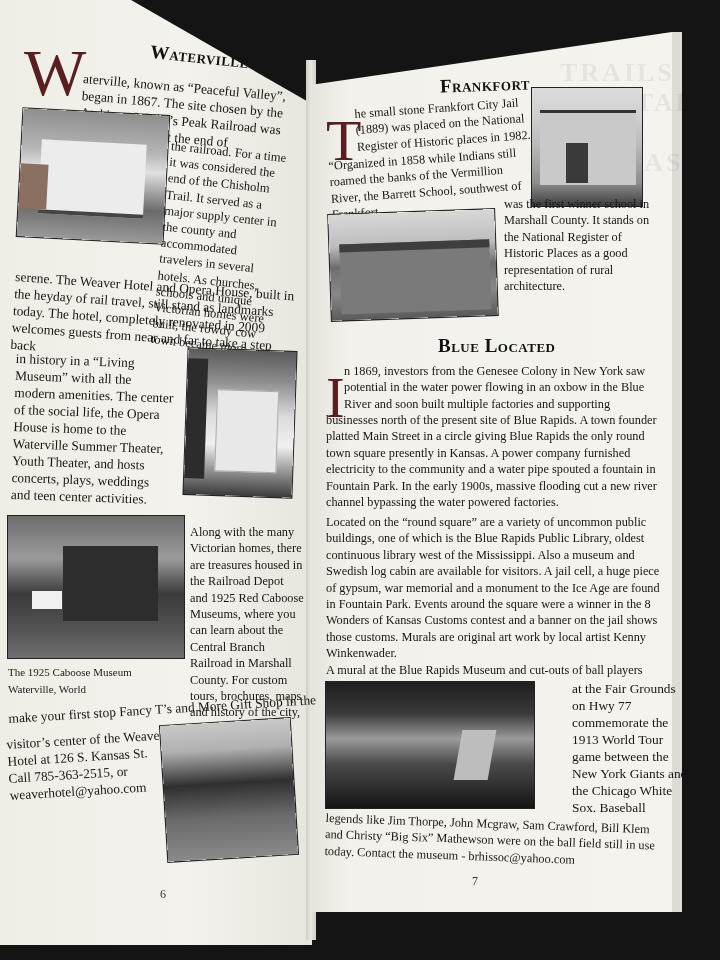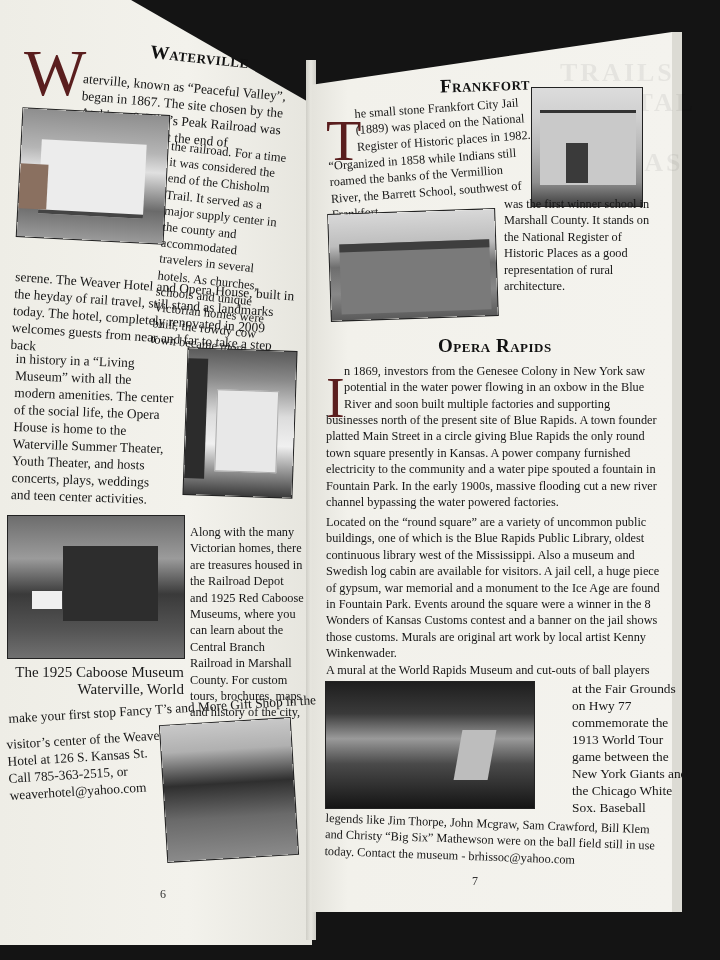--- a/index.html
+++ b/index.html
@@ -55,22 +55,22 @@
     color: #161616;
   }
   .para.small { font-size: 12.3px; line-height: 16.4px; }
   .photo {
     position: absolute;
     background: #777;
     overflow: hidden;
     box-shadow: 0 0 0 1px #222;
   }
   .caption {
-    position: absolute; text-align: right;
-    font-size: 15px; line-height: 17px;
+    position: absolute; text-align: left;
+    font-size: 11px; line-height: 17px;
   }
   .page-num {
     position: absolute; font-size: 12px; color: #333;
   }
   .ghost {
     position: absolute; color: rgba(0,0,0,0.06);
     font-size: 26px; letter-spacing: 3px; font-weight: bold;
   }
 </style>
 </head>
@@ -120,24 +120,24 @@
 <div class="photo" style="left:532px; top:88px; width:110px; height:118px; background:linear-gradient(180deg,#dcdcdc 0%,#cfcfcf 25%,#b8b8b8 50%,#8e8e8e 80%,#3e3e3e 100%);">
   <div style="position:absolute;left:8px;top:22px;width:96px;height:72px;background:#c9c9c9;border-top:3px solid #333;"></div>
   <div style="position:absolute;left:34px;top:55px;width:22px;height:40px;background:#3a3a3a;"></div>
 </div>
 <div class="para small" style="left:328px; top:158px; width:200px; transform:rotate(-4deg); transform-origin:left top;">“Organized in 1858 while Indians still roamed the banks of the Vermillion River, the Barrett School, southwest of Frankfort,</div>
 <div class="photo" style="left:330px; top:212px; width:166px; height:106px; background:linear-gradient(180deg,#d8d8d8 0%,#bdbdbd 30%,#6e6e6e 50%,#888 75%,#5a5a5a 100%); transform:rotate(-2deg);">
   <div style="position:absolute;left:10px;top:30px;width:150px;height:62px;background:#7a7a7a;border-top:8px solid #3e3e3e;"></div>
 </div>
 <div class="para small" style="left:504px; top:196px; width:148px;">was the first winner school in Marshall County. It stands on the National Register of Historic Places as a good representation of rural architecture.</div>
 
-<div class="section-title" style="left:438px; top:335px;">Opera Rapids</div>
+<div class="section-title" style="left:438px; top:335px;">Blue Located</div>
 <div class="dropcap" style="left:326px; top:370px; font-size:56px;">I</div>
 <div class="para small" style="left:344px; top:363px; width:318px;">n 1869, investors from the Genesee Colony in New York saw potential in the water power flowing in an oxbow in the Blue River and soon built multiple factories and supporting</div>
 <div class="para small" style="left:326px; top:412px; width:336px;">businesses north of the present site of Blue Rapids.  A town founder platted Main Street in a circle giving Blue Rapids the only round town square presently in Kansas.  A power company furnished electricity to the community and a water pipe spouted a fountain in Fountain Park.  In the early 1900s, massive flooding cut a new river channel bypassing the water powered factories.</div>
 <div class="para small" style="left:326px; top:514px; width:336px;">Located on the “round square” are a variety of uncommon public buildings, one of which is the Blue Rapids Public Library, oldest continuous library west of the Mississippi.  Also a museum and Swedish log cabin are available for visitors.  A jail cell, a huge piece of gypsum, war memorial and a monument to the Ice Age are found in Fountain Park.  Events around the square were a winner in the 8 Wonders of Kansas Customs contest and a banner on the jail shows those customs.  Murals are original art work by local artist Kenny Winkenwader.</div>
-<div class="para small" style="left:326px; top:662px; width:340px; white-space:nowrap;">A mural at the World Rapids Museum and cut-outs of ball players</div>
+<div class="para small" style="left:326px; top:662px; width:340px; white-space:nowrap;">A mural at the Blue Rapids Museum and cut-outs of ball players</div>
 <div class="photo" style="left:326px; top:682px; width:208px; height:126px; background:linear-gradient(180deg,#1e1e1e 0%,#3a3a3a 25%,#9a9a9a 45%,#4a4a4a 65%,#151515 100%);">
   <div style="position:absolute;left:132px;top:48px;width:34px;height:50px;background:#bdbdbd;transform:skewX(-10deg);"></div>
 </div>
 <div class="para" style="left:572px; top:680px; width:120px;">at the Fair Grounds on Hwy 77 commemorate the 1913 World Tour game between the New York Giants and the Chicago White Sox.  Baseball</div>
 <div class="para small" style="left:326px; top:810px; width:340px; transform:rotate(2deg); transform-origin:left top;">legends like Jim Thorpe, John Mcgraw, Sam Crawford, Bill Klem and Christy “Big Six” Mathewson were on the ball field still in use today.  Contact the museum - brhissoc@yahoo.com</div>
 <div class="page-num" style="left:472px; top:874px;">7</div>
 
 </body></html>

